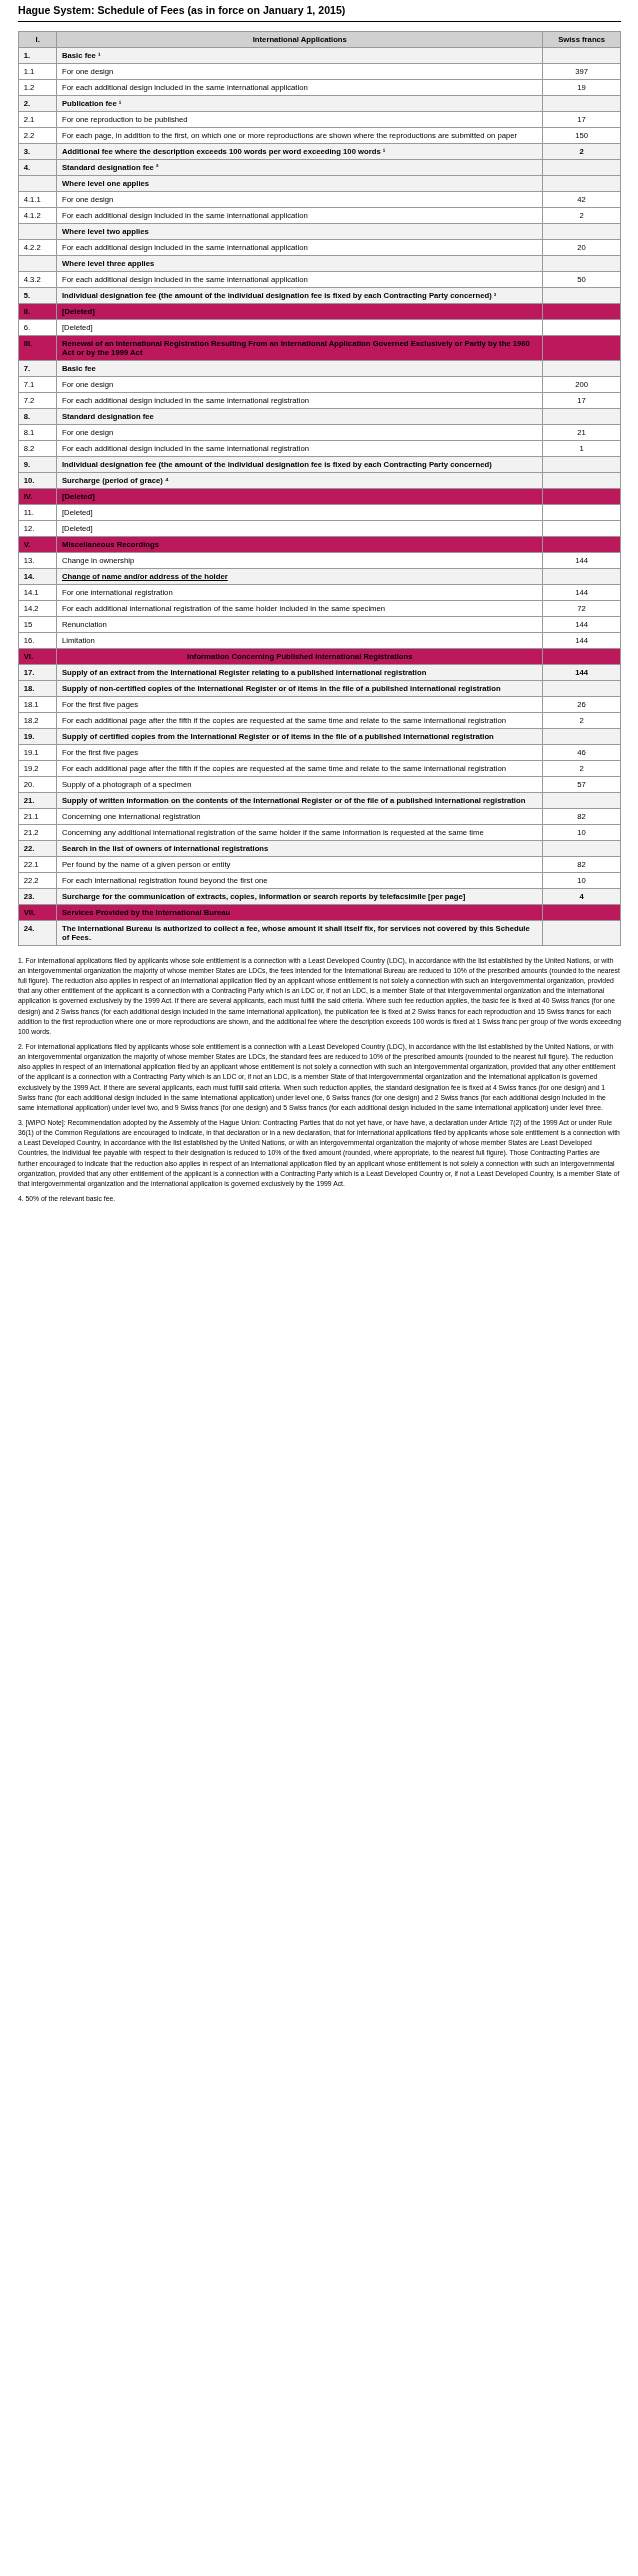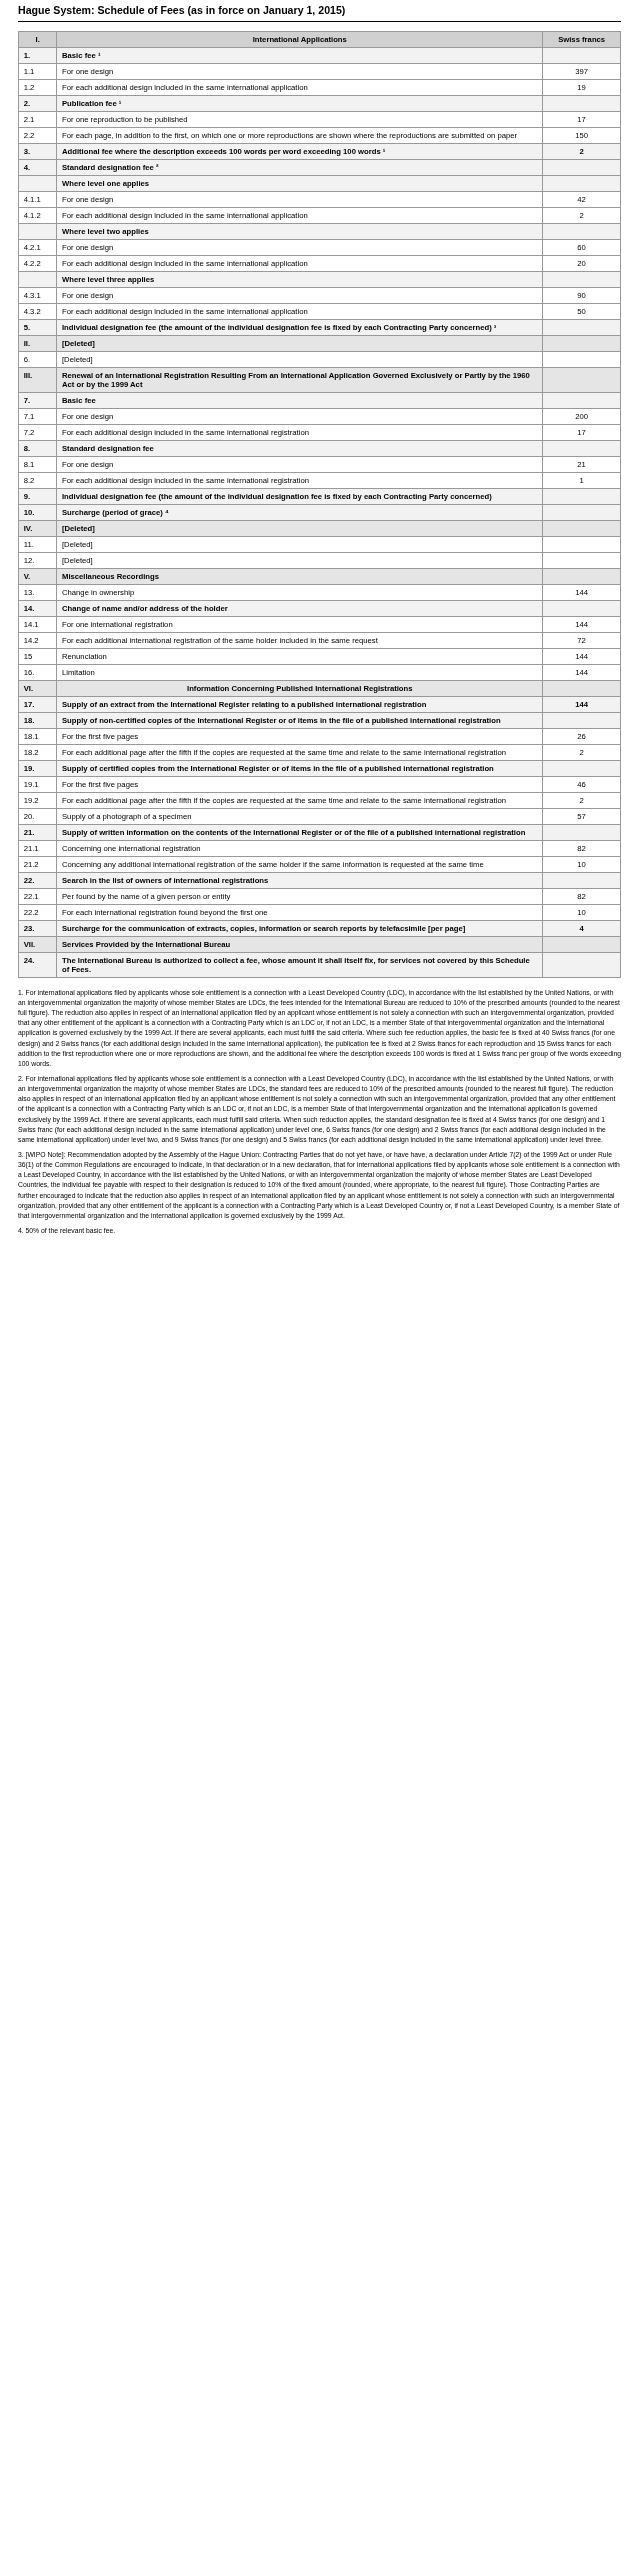--- a/index.html
+++ b/index.html
@@ -43,21 +43,21 @@
     table.main-table td.fee-col {
       width: 71px;
       text-align: center;
     }
     .header-row td {
       background: #d0d0d0;
       font-weight: bold;
       text-align: center;
     }
     .roman-section td {
-      background: #e5e5e5;
+      background: #be185d;
       font-weight: bold;
     }
     .footnote-section {
       margin-top: 9.5px;
       font-size: 6.8px;
       line-height: 1.5;
     }
     .footnote-section p {
       margin-bottom: 4.7px;
     }
@@ -131,40 +131,30 @@
           <td class="num-col">4.1.2</td>
           <td class="desc-col">For each additional design included in the same international application</td>
           <td class="fee-col">2</td>
         </tr>
         <tr class="sub-section-header">
           <td class="num-col"></td>
           <td class="desc-col" style="font-weight: bold;">Where level two applies</td>
           <td class="fee-col"></td>
         </tr>
         <tr>
-          <td class="num-col">4.2.1</td>
-          <td class="desc-col">For one design</td>
-          <td class="fee-col">60</td>
-        </tr>
-        <tr>
           <td class="num-col">4.2.2</td>
           <td class="desc-col">For each additional design included in the same international application</td>
           <td class="fee-col">20</td>
         </tr>
         <tr class="sub-section-header">
           <td class="num-col"></td>
           <td class="desc-col" style="font-weight: bold;">Where level three applies</td>
           <td class="fee-col"></td>
         </tr>
         <tr>
-          <td class="num-col">4.3.1</td>
-          <td class="desc-col">For one design</td>
-          <td class="fee-col">90</td>
-        </tr>
-        <tr>
           <td class="num-col">4.3.2</td>
           <td class="desc-col">For each additional design included in the same international application</td>
           <td class="fee-col">50</td>
         </tr>
         <tr class="sub-section-header">
           <td class="num-col">5.</td>
           <td class="desc-col" style="font-weight: bold;">Individual designation fee (the amount of the individual designation fee is fixed by each Contracting Party concerned) ³</td>
           <td class="fee-col"></td>
         </tr>
         <tr class="roman-section">
@@ -242,31 +232,31 @@
           <td class="desc-col" style="font-weight: bold;">Miscellaneous Recordings</td>
           <td class="fee-col"></td>
         </tr>
         <tr>
           <td class="num-col">13.</td>
           <td class="desc-col">Change in ownership</td>
           <td class="fee-col">144</td>
         </tr>
         <tr class="sub-section-header">
           <td class="num-col">14.</td>
-          <td class="desc-col" style="font-weight: bold;">Change of name and/or address of the holder</td>
+          <td class="desc-col" style="font-weight: bold; text-decoration: underline;">Change of name and/or address of the holder</td>
           <td class="fee-col"></td>
         </tr>
         <tr>
           <td class="num-col">14.1</td>
           <td class="desc-col">For one international registration</td>
           <td class="fee-col">144</td>
         </tr>
         <tr>
           <td class="num-col">14.2</td>
-          <td class="desc-col">For each additional international registration of the same holder included in the same request</td>
+          <td class="desc-col">For each additional international registration of the same holder included in the same specimen</td>
           <td class="fee-col">72</td>
         </tr>
         <tr>
           <td class="num-col">15</td>
           <td class="desc-col">Renunciation</td>
           <td class="fee-col">144</td>
         </tr>
         <tr>
           <td class="num-col">16.</td>
           <td class="desc-col">Limitation</td>

